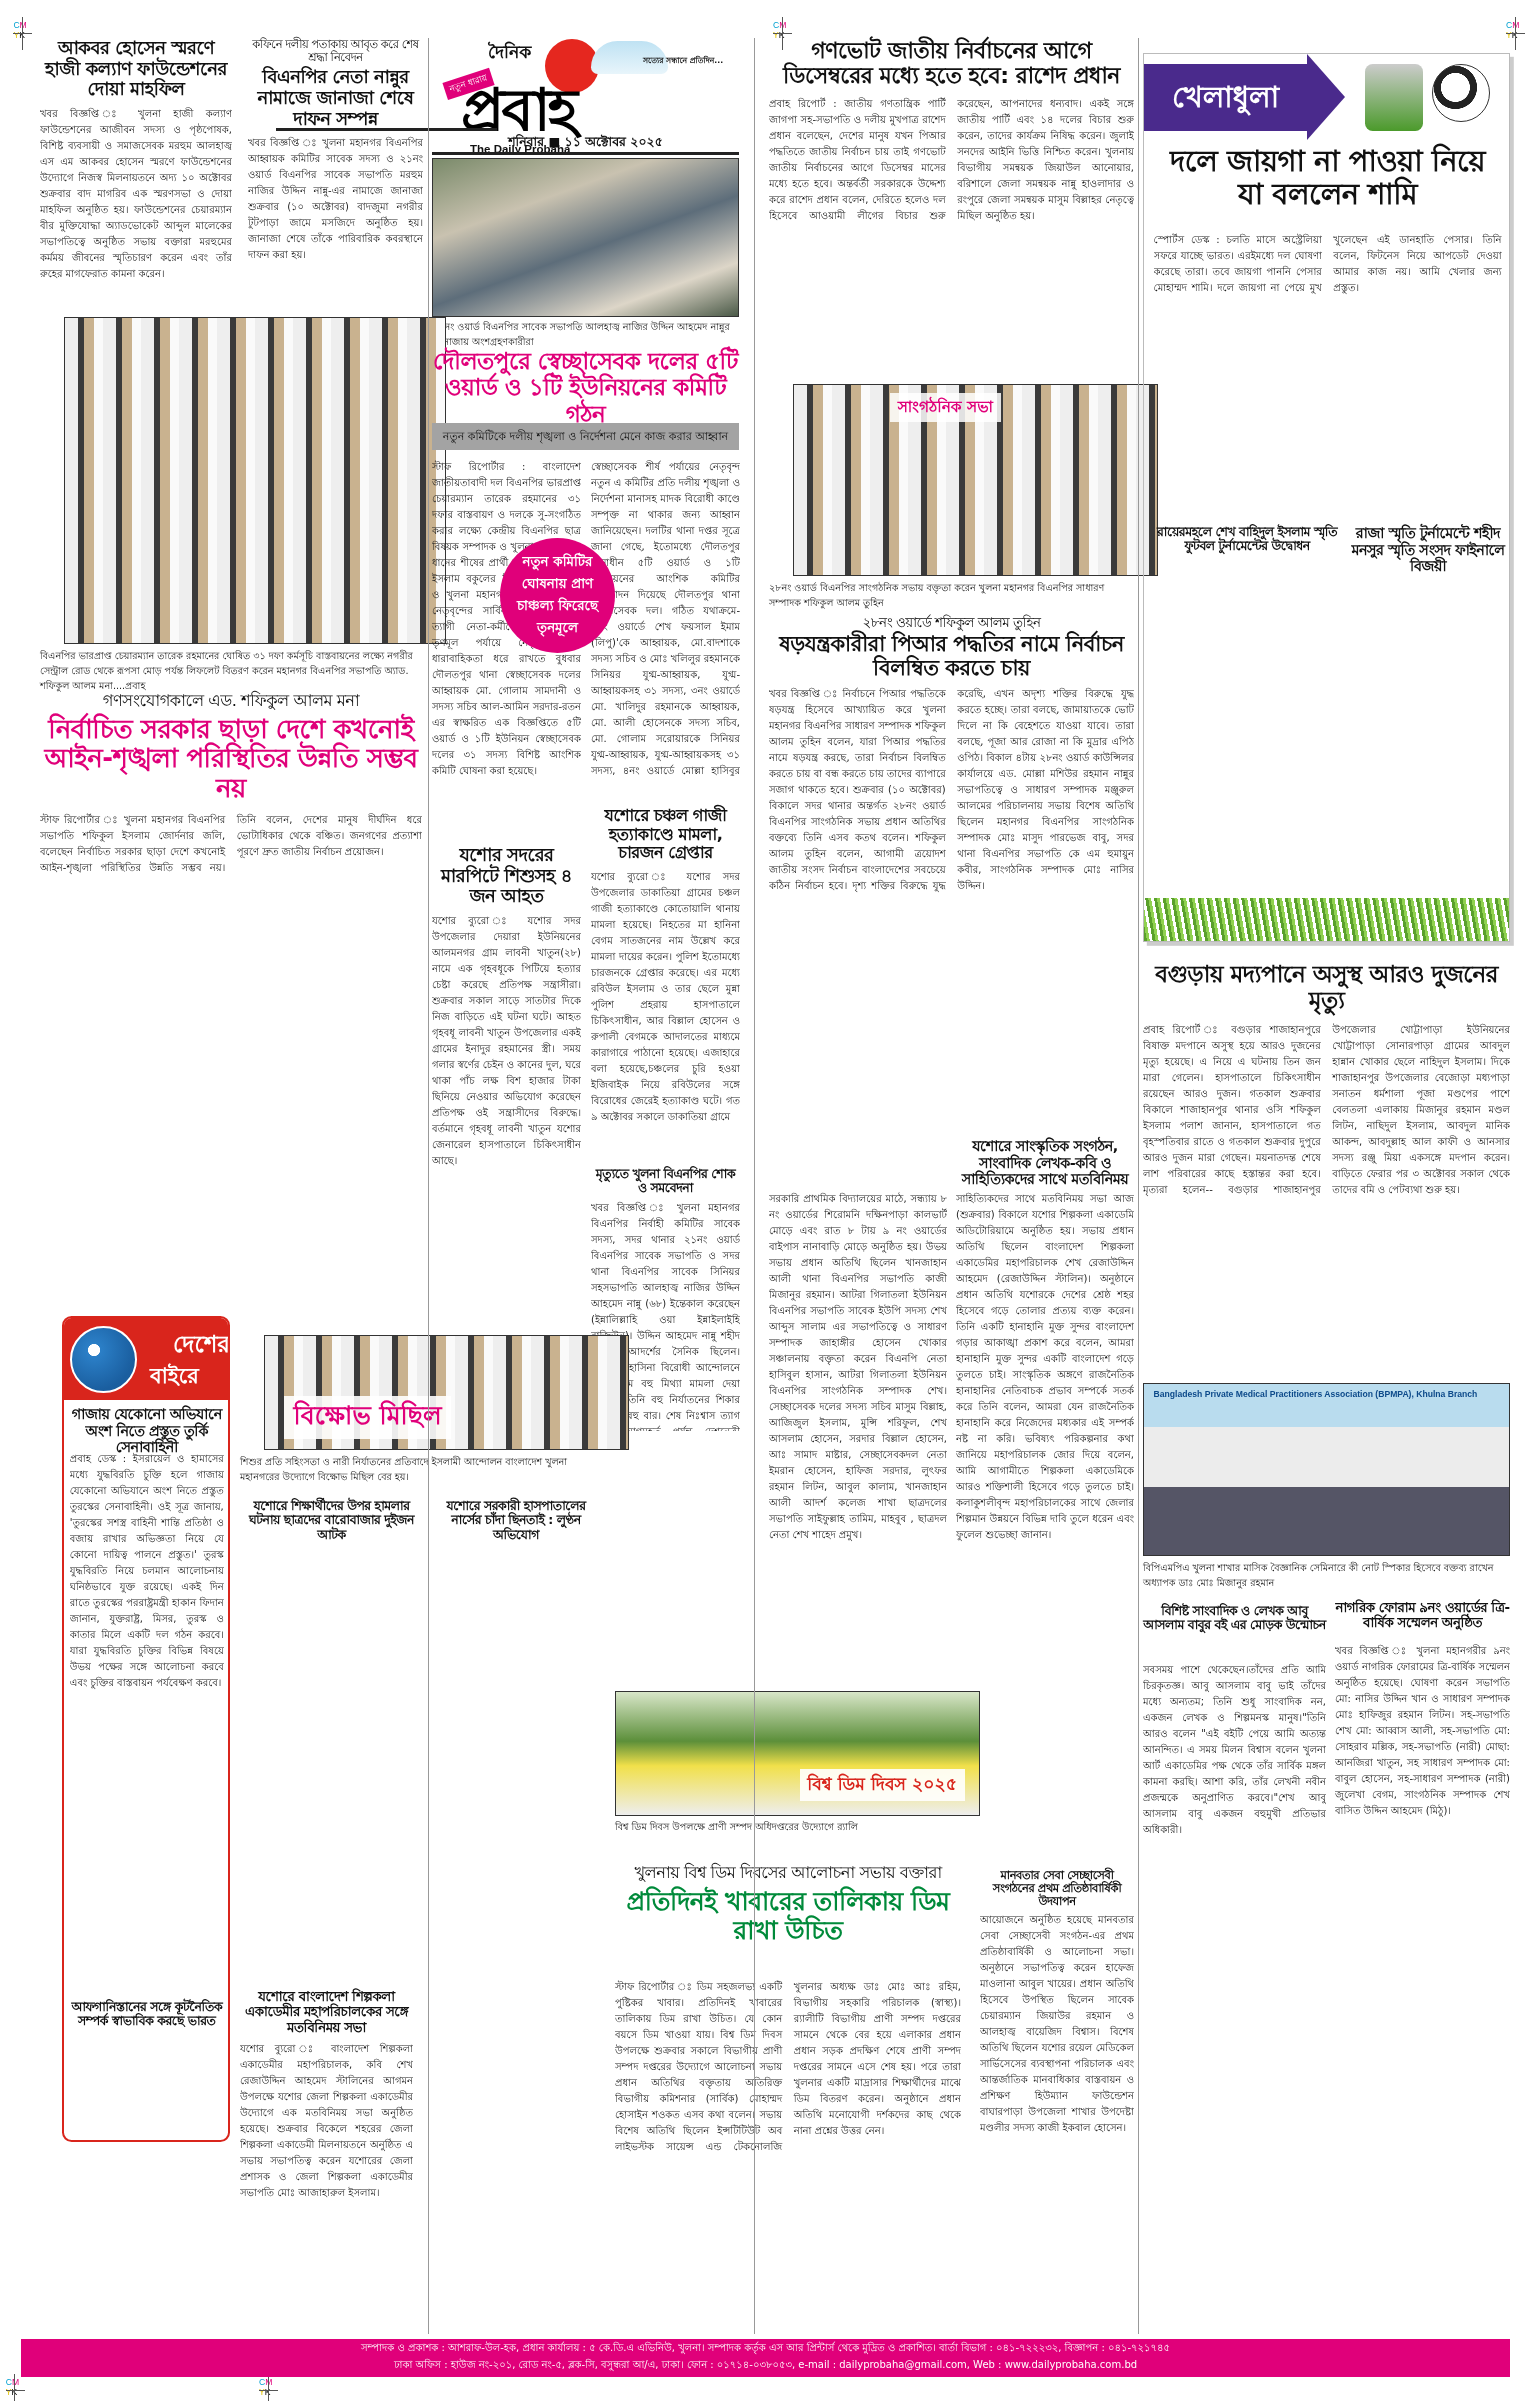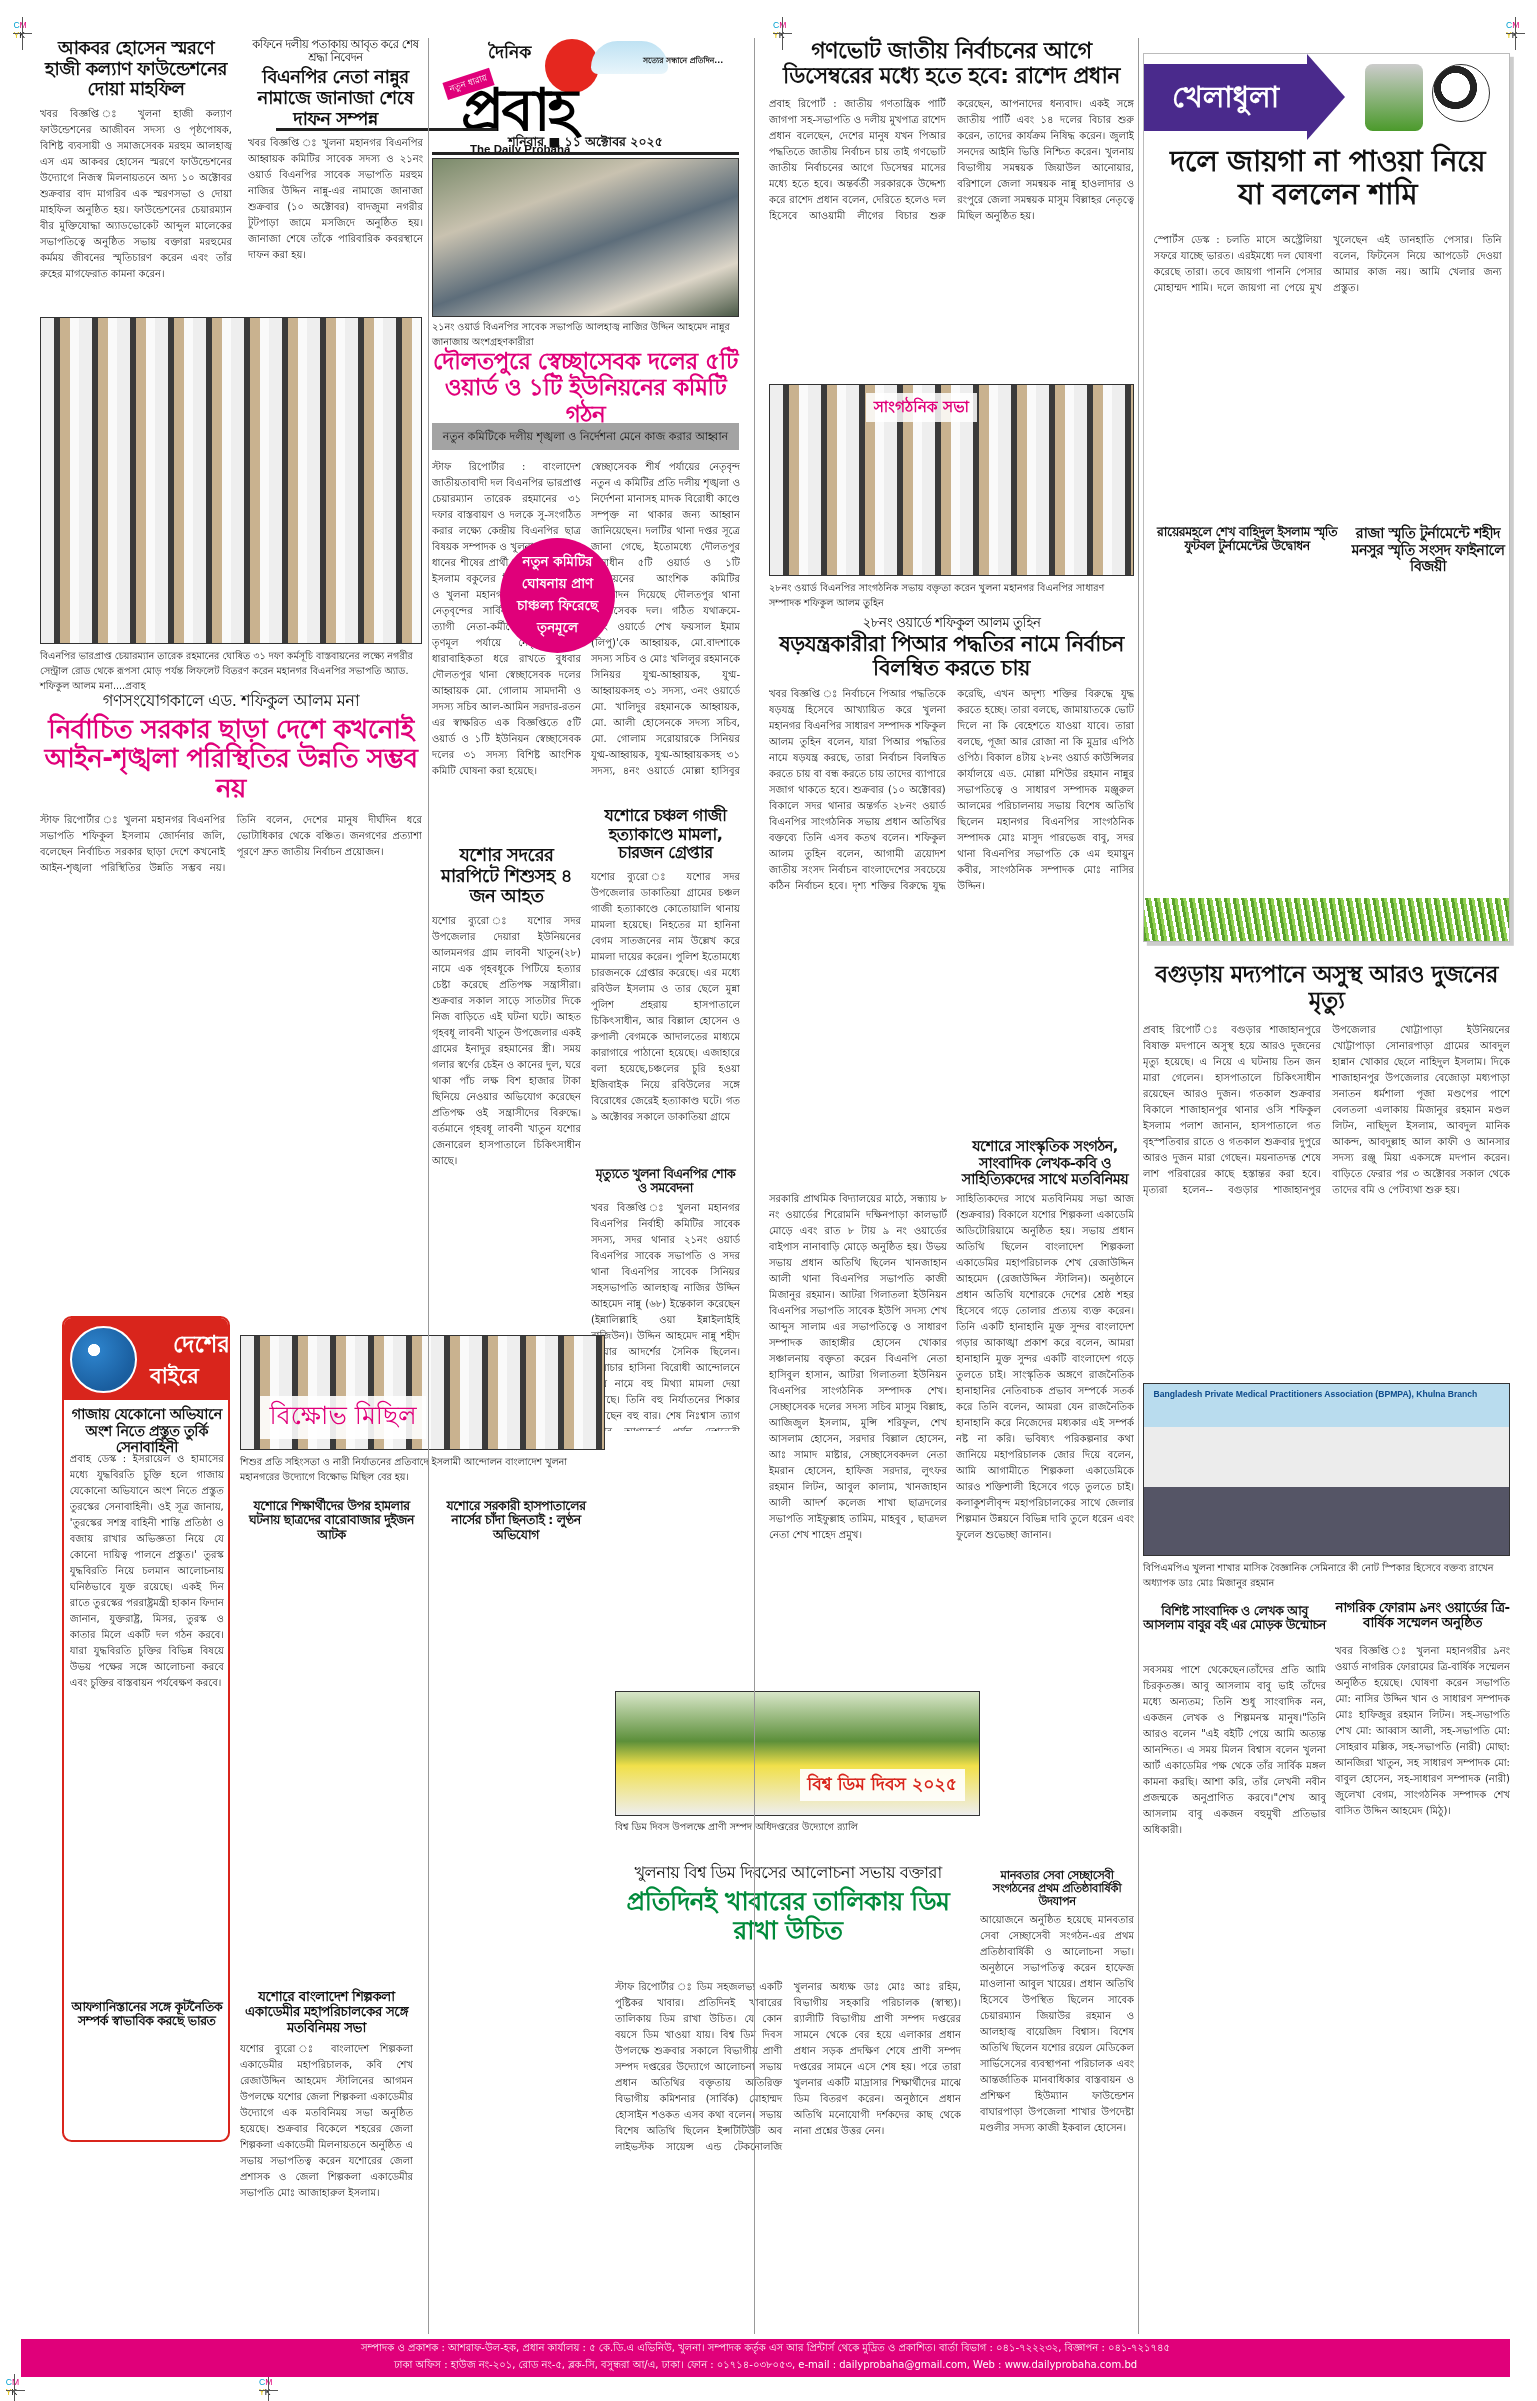--- a/index.html
+++ b/index.html
@@ -6,21 +6,21 @@
   body { width: 1537px; height: 2402px; background: #fff; font-family: "DejaVu Serif", serif; color: #111; position: relative; overflow: hidden; }
   .abs { position: absolute; }
   .reg { position: absolute; width: 19px; height: 25px; font-size: 8.6px; line-height: 9.6px; font-family: "Liberation Sans", sans-serif; }
   .reg .c { color: #00a0d0; } .reg .m { color: #e0007a; } .reg .y { color: #e0c000; } .reg .k { color: #000; }
   .reg::before { content: ""; position: absolute; left: 8.6px; top: -3.8px; width: 1px; height: 33px; background: #555; }
   .reg::after { content: ""; position: absolute; left: 0; top: 11.5px; width: 19px; height: 1px; background: #555; }
   .hl { font-family: "DejaVu Sans", sans-serif; font-weight: bold; line-height: 1.15; text-align: center; letter-spacing: -0.5px; }
   .body { font-size: 10px; line-height: 16px; text-align: justify; color: #222; font-family: "DejaVu Sans", sans-serif; }
   .photo { background: linear-gradient(160deg, #7a8a6a 0%, #c9c2b0 30%, #5d6d7a 55%, #ddd6c8 80%, #4b5a48 100%); border: 1px solid #333; }
   .photo.green { background: linear-gradient(180deg, #d8e6c8 0%, #5c8f3a 40%, #f1e04a 60%, #eeeeee 100%); }
-  .photo.crowd { background: repeating-linear-gradient(90deg, #eee 0 13.4px, #3a3a3a 13.4px 19px, #c9b28f 19px 29px, #fafafa 29px 38px); }
+  .photo.crowd { background: repeating-linear-gradient(90deg, #eee 0 13.4px, #3a3a3a 13.4px 19px, #c9b28f 19px 29px, #fafafa 29px 38px); margin-left: 24px; }
   .caption { font-size: 9.6px; line-height: 15px; color: #222; font-family: "DejaVu Sans", sans-serif; }
   .rule { position: absolute; background: #222; }
   .vline { position: absolute; width: 1px; background: #999; }
   .pink { color: #e0007a; }
 </style>
 </head>
 <body>
 
 <div class="reg" style="left:13.4px;top:21px;"><span class="c">C</span><span class="m">M</span><br><span class="y">Y</span><span class="k">K</span></div>
 <div class="reg" style="left:773px;top:21px;"><span class="c">C</span><span class="m">M</span><br><span class="y">Y</span><span class="k">K</span></div>
@@ -128,21 +128,21 @@
   <div class="abs" style="left:0;top:0;width:100%;height:82px;background:#d9251c;"></div>
   <div class="abs" style="left:5.8px;top:7.7px;width:67px;height:67px;border-radius:50%;background:radial-gradient(circle at 35% 35%,#fff 0 10%,#2b7fc7 11%,#1a5e9f 70%);border:2.9px solid #fff;"></div>
   <div class="abs" style="left:77px;top:7.7px;color:#fff;font-size:23px;font-weight:bold;font-family:'DejaVu Sans',sans-serif;margin-left:32px;">দেশের</div>
   <div class="abs" style="left:86px;top:42px;color:#fff;font-size:21px;font-weight:bold;font-family:'DejaVu Sans',sans-serif;">বাইরে</div>
   <div class="hl" style="position:absolute;left:5.8px;top:88px;width:154px;font-size:14.4px;">গাজায় যেকোনো অভিযানে অংশ নিতে প্রস্তুত তুর্কি সেনাবাহিনী</div>
   <div class="body" style="position:absolute;left:5.8px;top:133px;width:154px;height:538px;overflow:hidden;">প্রবাহ ডেস্ক : ইসরায়েল ও হামাসের মধ্যে যুদ্ধবিরতি চুক্তি হলে গাজায় যেকোনো অভিযানে অংশ নিতে প্রস্তুত তুরস্কের সেনাবাহিনী। ওই সূত্র জানায়, 'তুরস্কের সশস্ত্র বাহিনী শান্তি প্রতিষ্ঠা ও বজায় রাখার অভিজ্ঞতা নিয়ে যে কোনো দায়িত্ব পালনে প্রস্তুত।' তুরস্ক যুদ্ধবিরতি নিয়ে চলমান আলোচনায় ঘনিষ্ঠভাবে যুক্ত রয়েছে। একই দিন রাতে তুরস্কের পররাষ্ট্রমন্ত্রী হাকান ফিদান জানান, যুক্তরাষ্ট্র, মিসর, তুরস্ক ও কাতার মিলে একটি দল গঠন করবে। যারা যুদ্ধবিরতি চুক্তির বিভিন্ন বিষয়ে উভয় পক্ষের সঙ্গে আলোচনা করবে এবং চুক্তির বাস্তবায়ন পর্যবেক্ষণ করবে।</div>
   <div class="hl" style="position:absolute;left:5.8px;top:682px;width:154px;font-size:12.5px;">আফগানিস্তানের সঙ্গে কূটনৈতিক সম্পর্ক স্বাভাবিক করছে ভারত</div>
 </div>
 
 <div class="abs photo crowd" style="left:240px;top:1335px;width:365px;height:115px;">
-  <div class="abs" style="left:19px;bottom:9.6px;color:#e0007a;font-size:25px;font-weight:normal;background:rgba(255,255,255,.9);padding:0 9.6px;font-family:'DejaVu Sans',sans-serif;">বিক্ষোভ মিছিল</div>
+  <div class="abs" style="left:19px;bottom:9.6px;color:#e0007a;font-size:25px;font-weight:bold;background:rgba(255,255,255,.9);padding:0 9.6px;font-family:'DejaVu Sans',sans-serif;">বিক্ষোভ মিছিল</div>
 </div>
 <div class="abs caption" style="left:240px;top:1454px;width:365px;">শিশুর প্রতি সহিংসতা ও নারী নির্যাতনের প্রতিবাদে ইসলামী আন্দোলন বাংলাদেশ খুলনা মহানগরের উদ্যোগে বিক্ষোভ মিছিল বের হয়।</div>
 
 <div class="abs hl" style="left:240px;top:1499px;width:183px;font-size:12.5px;">যশোরে শিক্ষার্থীদের উপর হামলার ঘটনায় ছাত্রদের বারোবাজার দুইজন আটক</div>
 <div class="abs hl" style="left:432px;top:1499px;width:168px;font-size:12.5px;">যশোরে সরকারী হাসপাতালের নার্সের চাঁদা ছিনতাই : লুণ্ঠন অভিযোগ</div>
 
 <div class="abs photo green" style="left:615px;top:1691px;width:365px;height:125px;">
   <div class="abs" style="right:14.4px;bottom:14.4px;color:#d9251c;font-size:17.3px;font-weight:bold;background:rgba(255,255,255,.9);padding:1.9px 7.7px;font-family:'DejaVu Sans',sans-serif;">বিশ্ব ডিম দিবস ২০২৫</div>
 </div>
 <div class="abs caption" style="left:615px;top:1819px;width:365px;">বিশ্ব ডিম দিবস উপলক্ষে প্রাণী সম্পদ অধিদপ্তরের উদ্যোগে র‍্যালি</div>

